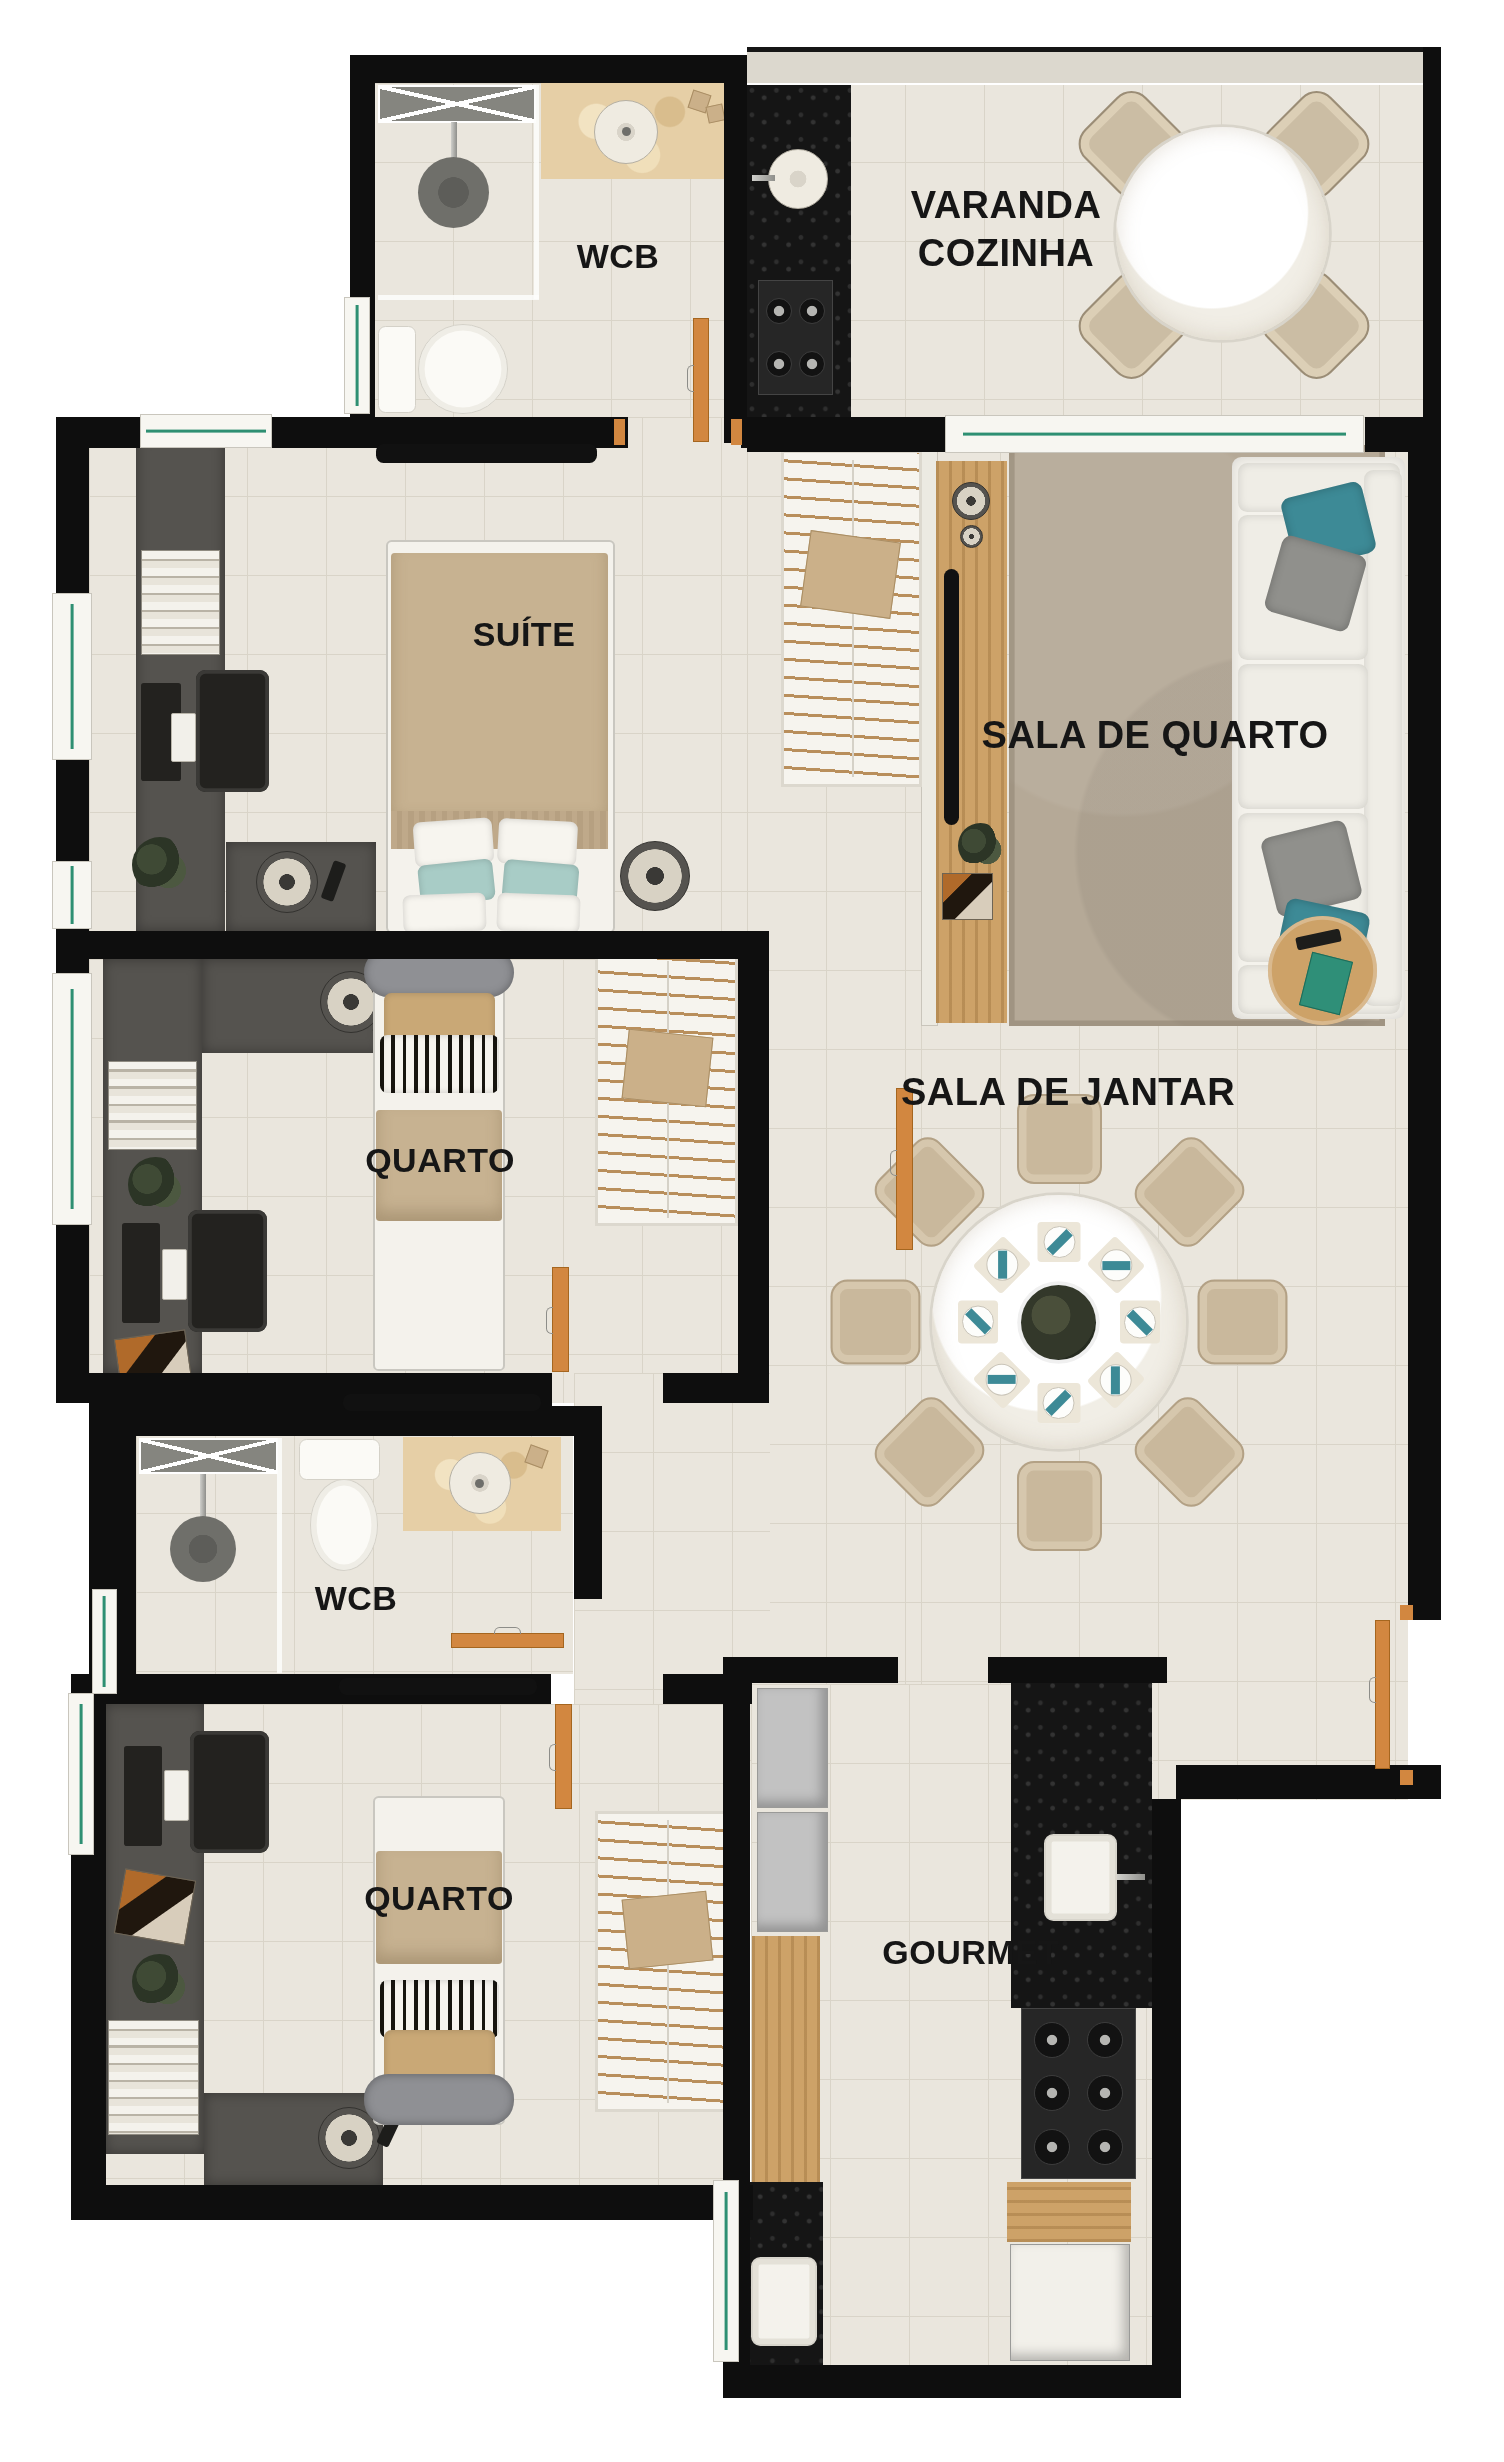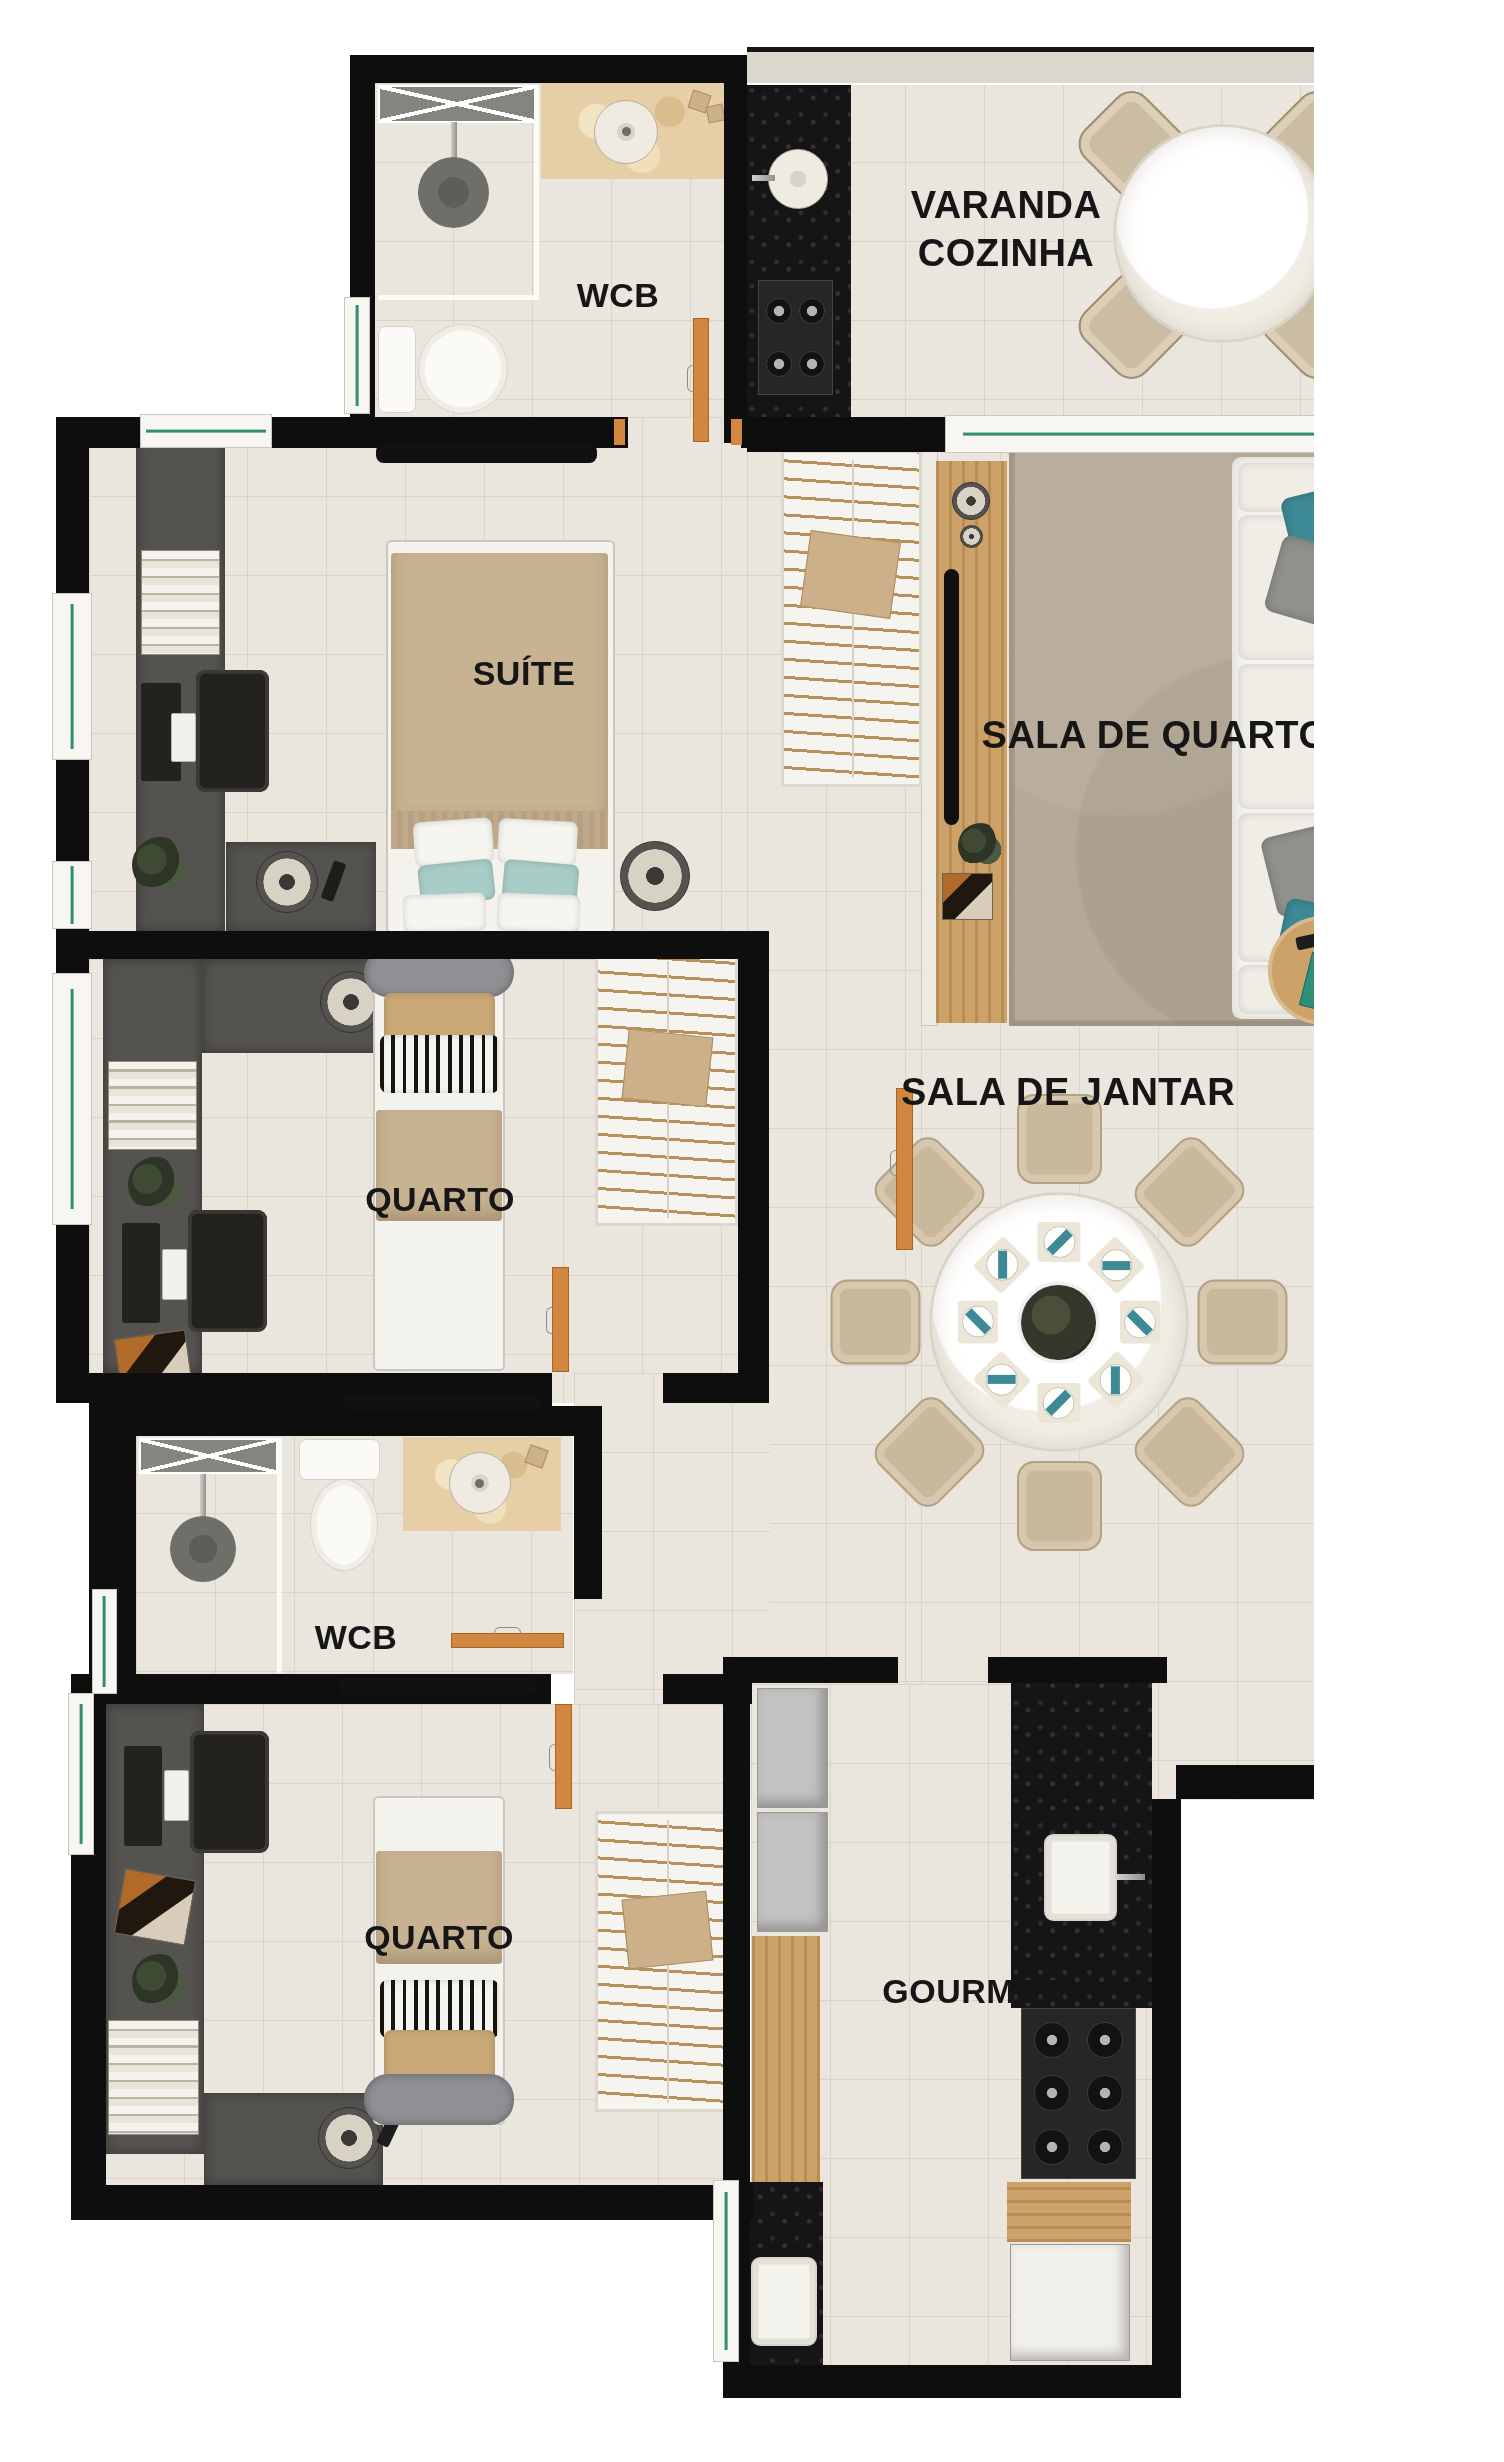--- a/index.html
+++ b/index.html
@@ -1,38 +1,38 @@
 <!DOCTYPE html>
 <html style="font-size:15px"><head>
 <meta charset="utf-8">
 <style>
   html,body{margin:0;padding:0;background:#ffffff;}
   body{width:1505px;height:2462px;position:relative;font-family:"Liberation Sans",sans-serif;}
-  .plan{position:absolute;left:0;top:0;width:1314px;height:2462px;background:#ffffff;overflow:hidden;}
+  .plan{position:absolute;left:0;top:0;width:1441px;height:2462px;background:#ffffff;overflow:hidden;}
   
   .floor{position:absolute;background-color:#eae6dd;
     background-image:linear-gradient(#d9d4c8 0.9px,transparent 0.9px),linear-gradient(90deg,#d9d4c8 0.9px,transparent 0.9px);
     background-size:79px 79px;}
   
   .wall{position:absolute;background:#0e0e0e;}
   .parapet{position:absolute;background:#dcd8ce;border-top:5.6px solid #161616;border-bottom:2.8px solid #ffffff;box-sizing:border-box;}
   .divider{position:absolute;background:#eceae2;border:1.9px solid #c9c5bb;box-sizing:border-box;}
   
   .win{position:absolute;background:#f7f6f1;border:1.9px solid #c9c6bd;box-sizing:border-box;}
   .win.v::after{content:"";position:absolute;left:50%;top:6%;width:2.8px;height:88%;background:#2e8f72;transform:translateX(-50%);}
   .win.h::after{content:"";position:absolute;top:50%;left:4%;height:2.8px;width:92%;background:#2e8f72;transform:translateY(-50%);}
   
   .door{position:absolute;background:#d28740;border:0.9px solid #a5661f;box-sizing:border-box;}
   .door.v::after{content:"";position:absolute;left:-6.6px;top:38%;width:5.6px;height:24.5px;border:1.9px solid #8d8d89;border-right:none;border-radius:5.6px 0 0 5.6px;}
   .door.h::after{content:"";position:absolute;top:-6.6px;left:38%;height:5.6px;width:24.5px;border:1.9px solid #8d8d89;border-bottom:none;border-radius:5.6px 5.6px 0 0;}
   .doorpost{position:absolute;background:#d28740;}
   
   .lbl{position:absolute;transform:translate(-50%,-50%);font-weight:bold;color:#161616;white-space:nowrap;letter-spacing:0.5px;}
   .lbl.big{font-size:38px;}
-  .lbl.med{font-size:34px;margin-top:39px;}
+  .lbl.med{font-size:34px;}
   .lbl.ctr{text-align:center;line-height:1.25;}
   .deskblock{position:absolute;background:#55534f;box-shadow:inset 0 0 13px rgba(0,0,0,.35);}
   .books{position:absolute;background:repeating-linear-gradient(#f4f2ec 0 7.5px,#b9b3a6 7.5px 10.3px,#e8e4da 10.3px 17px);border:0.9px solid #8f8b81;}
   .monitor{position:absolute;background:#23221f;border-radius:2.8px;}
   .keyboard{position:absolute;background:#f2f0ea;border:0.9px solid #b9b5aa;border-radius:1.9px;}
   .chair-office{position:absolute;background:#23221f;border-radius:9.4px;box-shadow:inset 0 0 0 3.8px #3a3936;}
   .disc{position:absolute;border-radius:50%;background:radial-gradient(circle,#3a3936 0 18%,#d8d2c4 19% 55%,#55534f 56% 100%);border:1.9px solid #33322f;}
   .plant{position:absolute;background:radial-gradient(circle at 35% 40%,#3f4a35 0 30%,#2c3526 31% 55%,transparent 56%),radial-gradient(circle at 65% 60%,#4c5840 0 35%,transparent 36%);border-radius:50%;}
   .mag{position:absolute;background:linear-gradient(135deg,#b06a2a 0 30%,#20170e 31% 60%,#d8cdbb 61% 100%);border:0.9px solid #6e6454;}
   .remote{position:absolute;background:#1d1d1b;border-radius:2.8px;}

